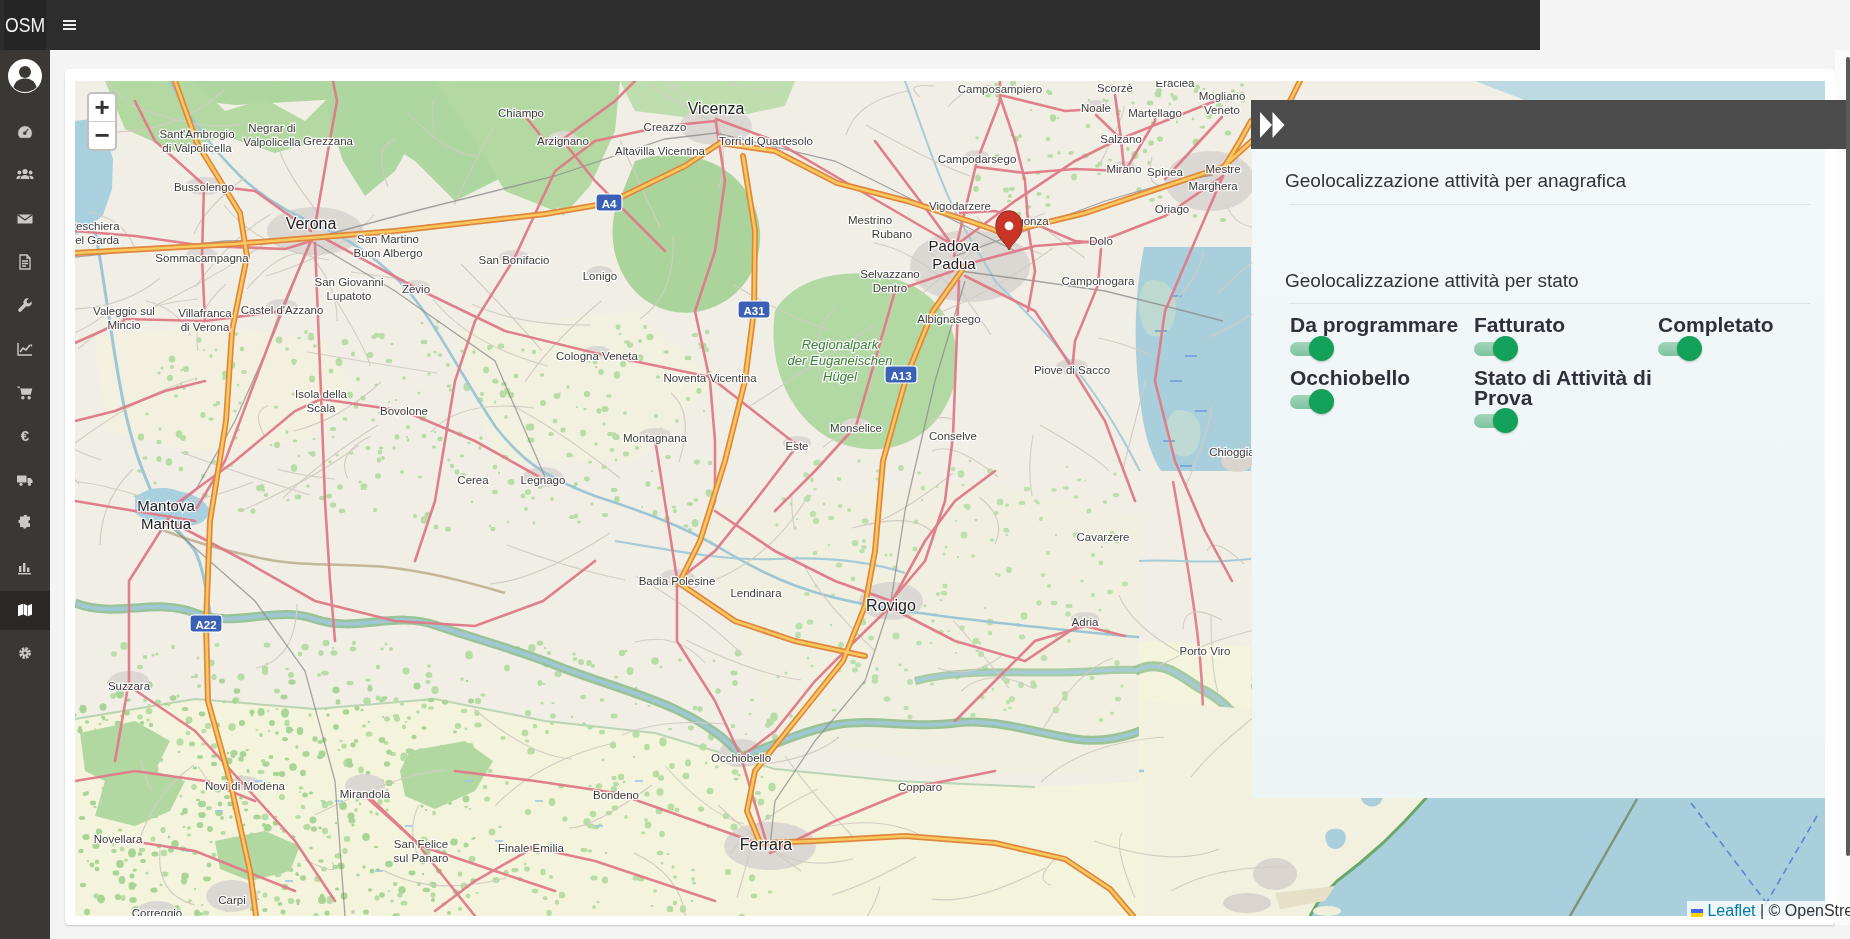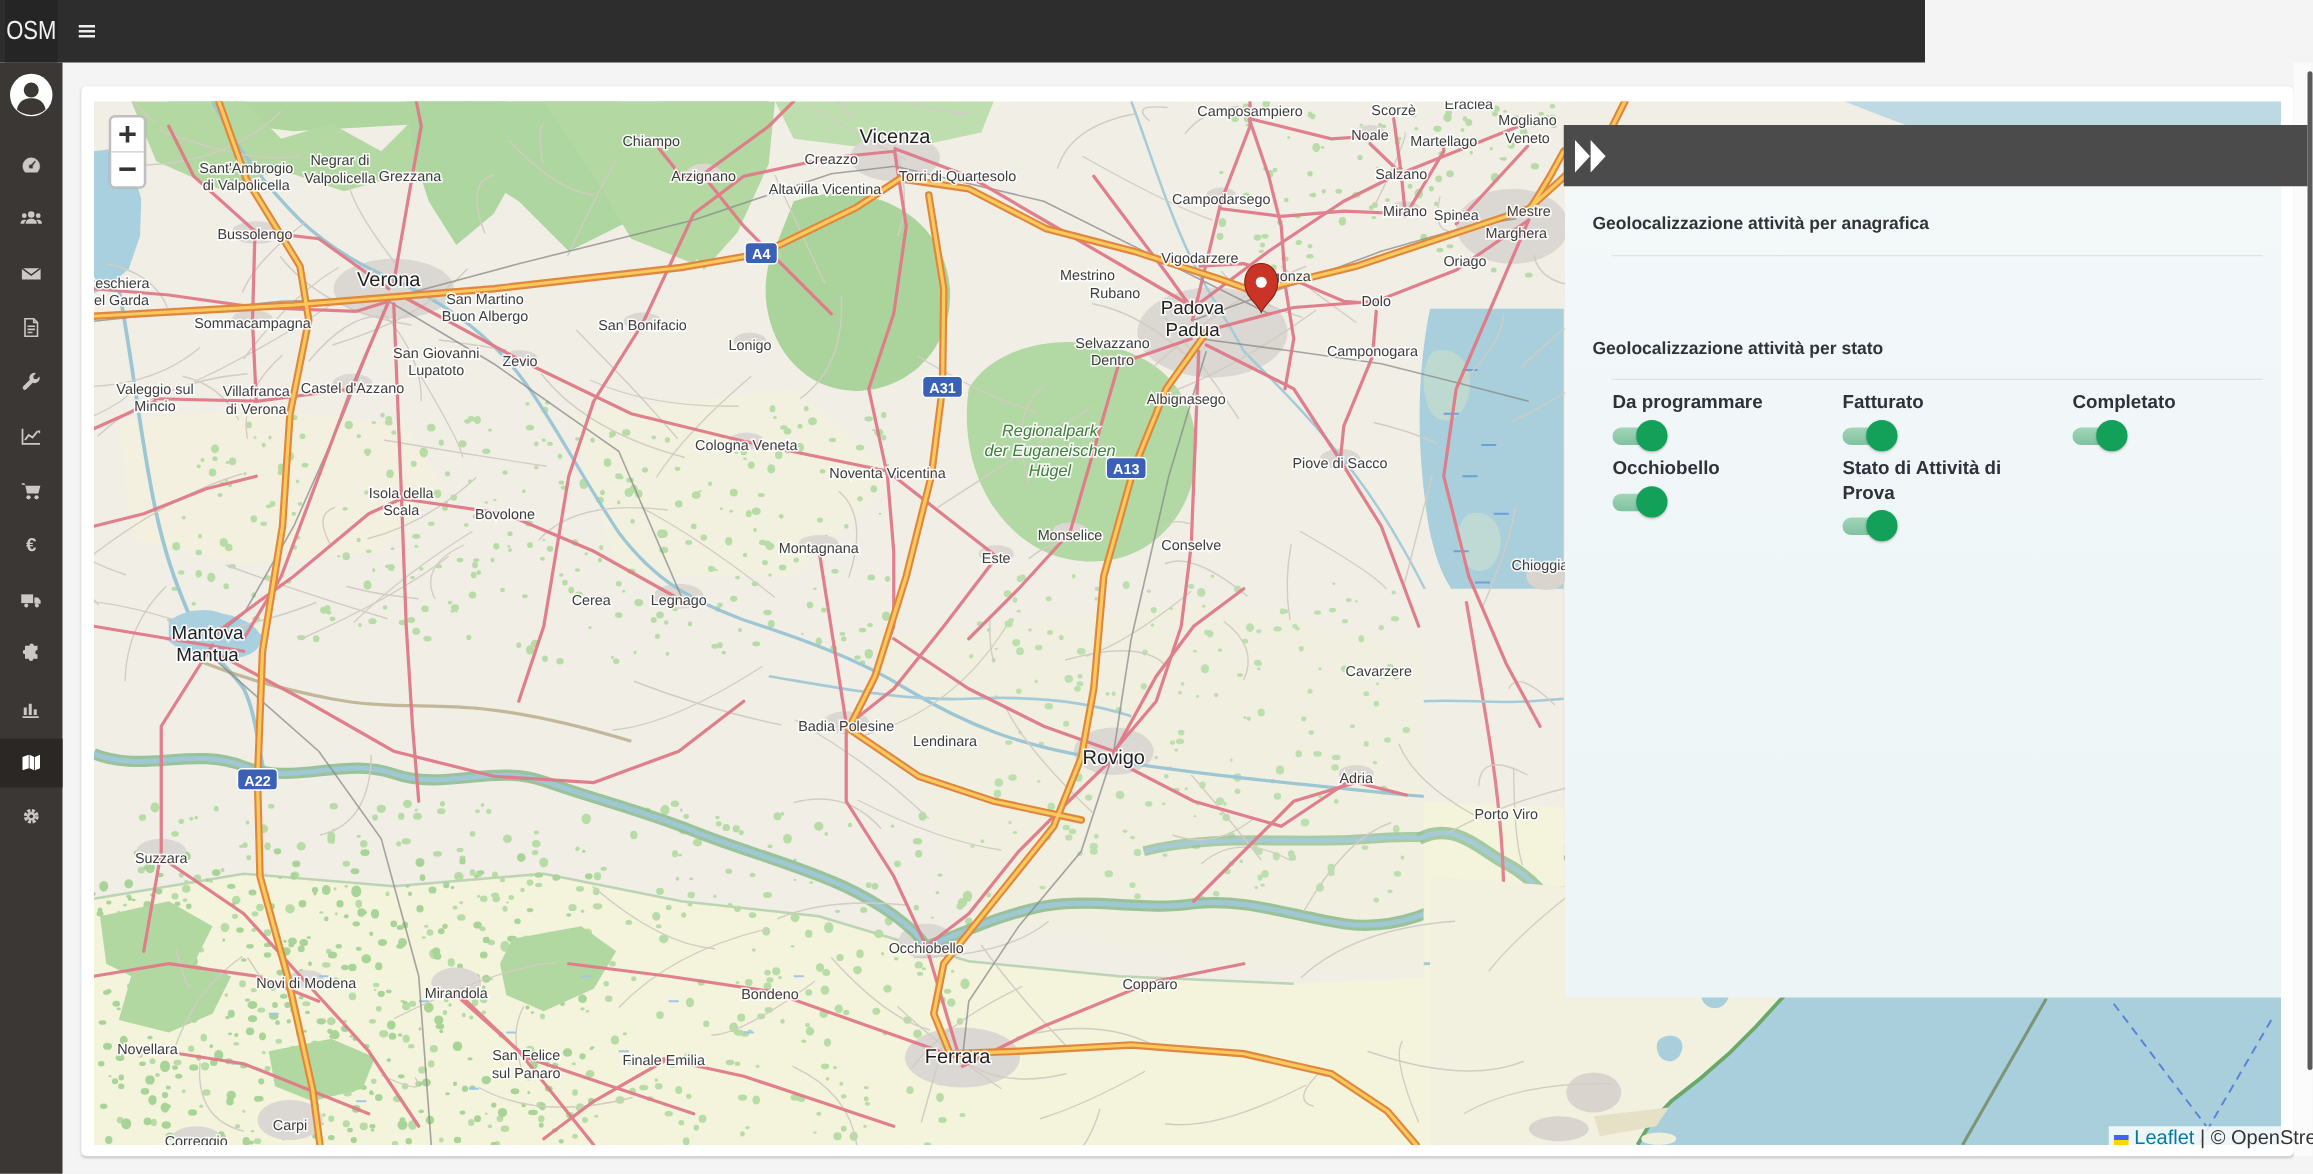--- a/index.html
+++ b/index.html
@@ -13,26 +13,26 @@
 #map{position:absolute;left:75px;top:81px;width:1750px;height:835px;overflow:hidden}
 #zoomctl{position:absolute;left:87px;top:92px;width:30px;height:59px;background:#fff;border:2px solid rgba(0,0,0,0.25);border-radius:5px;z-index:30}
 #zoomctl .zc{width:26px;height:27.5px;text-align:center;font-size:26px;font-weight:bold;color:#333;line-height:27px}
 #zoomctl .zc:first-child{border-bottom:1px solid #ccc}
 #attrib{position:absolute;left:1687px;top:901px;width:138px;height:15px;background:rgba(255,255,255,0.8);font-size:16px;color:#333;text-align:right;padding:1px 4px 0 4px;z-index:30;white-space:nowrap}
 #attrib a{color:#0078a8;text-decoration:none}
 #phead{position:absolute;left:1251px;top:100px;width:595px;height:49px;background:#4b4b4b;z-index:40}
 #phead .title{position:absolute;left:0;top:11px;width:595px;text-align:center;color:#fff;font-size:30px;font-weight:bold;letter-spacing:0.5px;padding-left:24px}
 #phead .chev{position:absolute;left:8px;top:11px}
 #pbody{position:absolute;left:1252px;top:149px;width:573px;height:649px;background:linear-gradient(180deg,#f3f8f9 0%,#eff6f8 60%,#ecf4f6 100%);z-index:35}
-#pbody h3{position:absolute;left:22px;font-size:14px;color:#32323a;font-weight:bold}
+#pbody h3{position:absolute;left:33px;font-size:19px;color:#32323a;font-weight:normal}
 #pbody .hr{position:absolute;left:37px;width:521px;border-top:1px solid #dde2e4}
 #sel{position:absolute;left:38px;top:66px;width:520px;height:33px;background:#fff;border:1px solid #aeb6bd;border-radius:5px;font-size:15px;color:#4a4a52;line-height:31px;padding-left:17px}
 #sel .x{position:absolute;right:41px;top:0;color:#777;font-size:16px}
 #sel .caret{position:absolute;right:11px;top:13px;width:0;height:0;border-left:6px solid transparent;border-right:6px solid transparent;border-top:6px solid #555}
-.tlabel{position:absolute;font-size:15px;font-weight:bold;color:#30303a}
+.tlabel{position:absolute;font-size:21px;font-weight:bold;color:#30303a}
 .switch{position:absolute;width:44px;height:25px}
 .switch .track{position:absolute;left:0;top:5.5px;width:42px;height:14px;border-radius:7px;background:linear-gradient(#a2d5b9,#7fc2a0)}
 .switch .knob{position:absolute;left:19px;top:0;width:25px;height:25px;border-radius:50%;background:#13a15a;box-shadow:0 1px 2px rgba(0,0,0,0.25)}
 #sbtrack{position:absolute;left:1835px;top:50px;width:15px;height:875px;background:#fbfbfb}
 #sbthumb{position:absolute;left:1846px;top:57px;width:4px;height:799px;background:#5a5a5a;border-radius:2px}
 </style></head><body>
 <div id="nav">
     <div id="logo">OSM</div>
     <div id="burger">
       <div></div>

